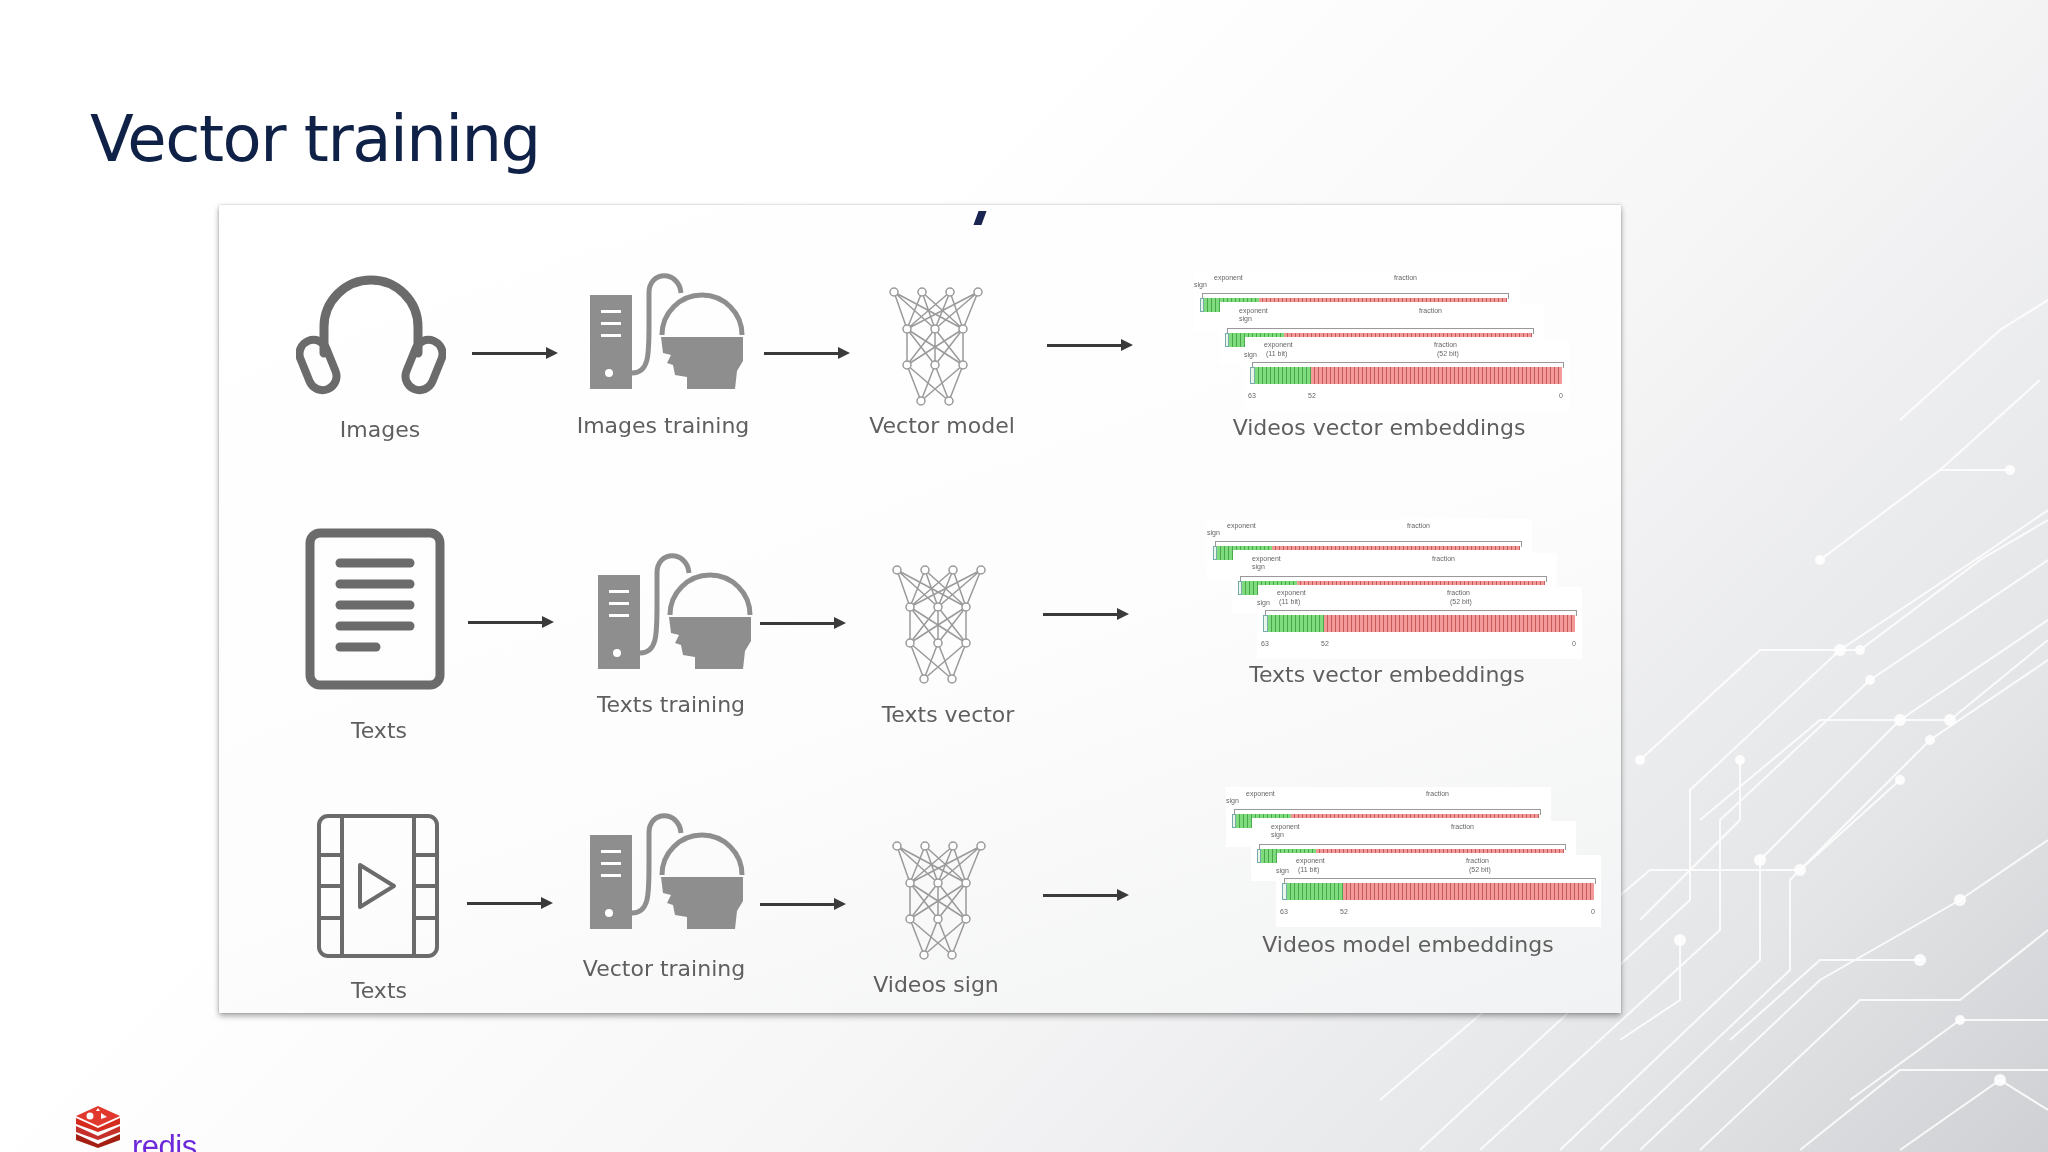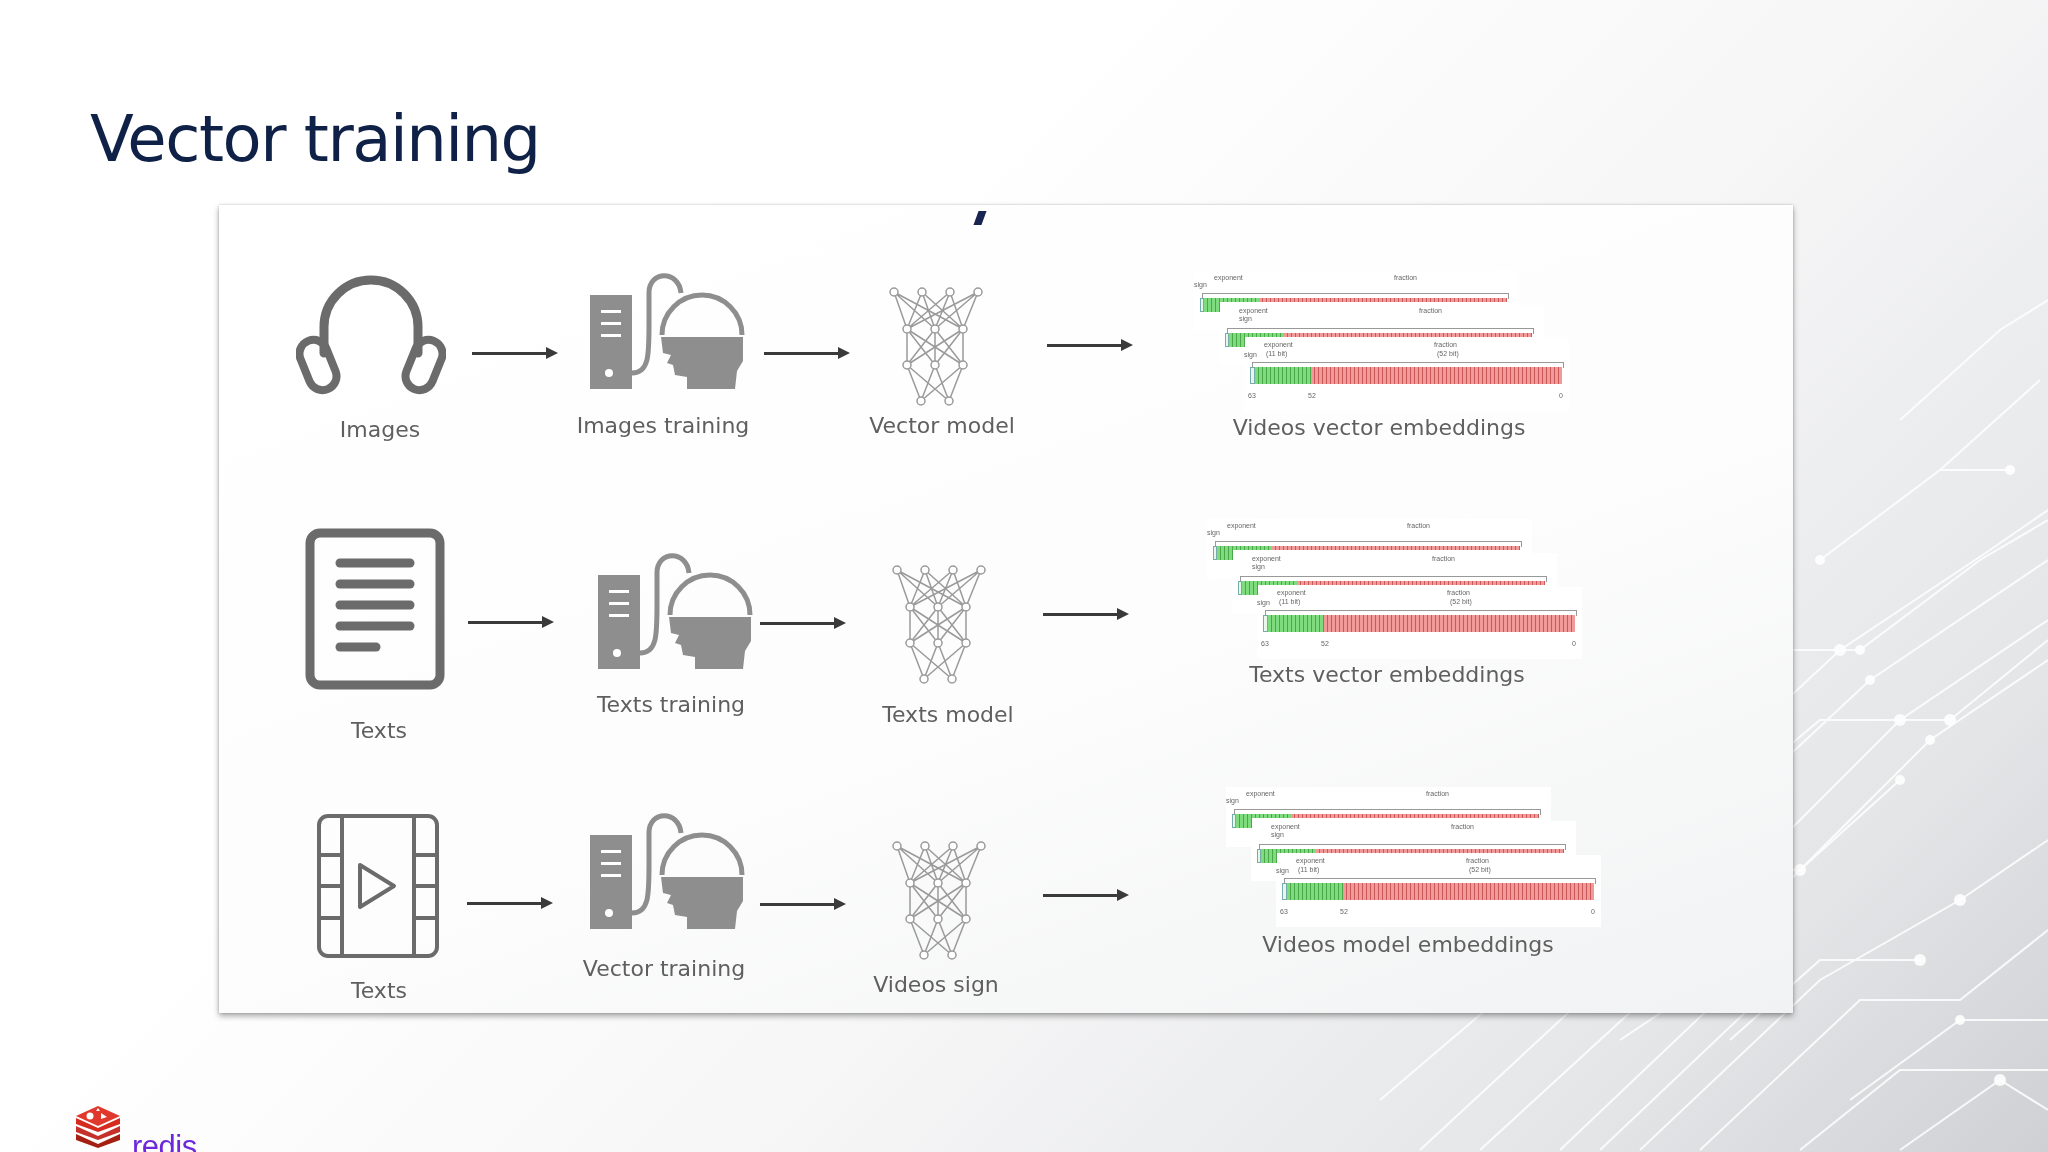--- a/index.html
+++ b/index.html
@@ -8,21 +8,21 @@
       font-family: "Liberation Sans", "DejaVu Sans", sans-serif;
       background: linear-gradient(135deg, #ffffff 0%, #ffffff 35%, #f6f6f7 60%, #e4e5e7 85%, #cfd0d3 100%);
     }
     .circuit-bg { position: absolute; left: 0; top: 0; width: 2048px; height: 1152px; pointer-events: none; }
     .slide-title {
       position: absolute; left: 90px; top: 102px; margin: 0;
       font-family: "DejaVu Sans", sans-serif; font-weight: normal;
       font-size: 64px; letter-spacing: -1.5px; color: #0f2146;
     }
     .diagram-card {
-      position: absolute; left: 219px; top: 205px; width: 1574px; height: 808px;
+      position: absolute; left: 219px; top: 205px; width: 1402px; height: 808px;
       background: linear-gradient(160deg, #ffffff 0%, #fdfdfd 55%, #f1f2f3 100%);
       box-shadow: 0 3px 6px rgba(0,0,0,0.35), 0 0 2px rgba(0,0,0,0.2);
     }
     .card-tick { position: absolute; left: 757px; top: 6px; width: 8px; height: 14px; background: #1a2450; transform: skewX(-20deg); }
     .node { position: absolute; }
     .node-label {
       position: absolute; white-space: nowrap; transform: translateX(-50%);
       font-family: "DejaVu Sans", sans-serif; font-size: 22px; color: #5f5f5f;
     }
     .arrow { position: absolute; height: 3px; background: #3a3a3a; }
@@ -215,21 +215,21 @@
       <circle cx="18" cy="42" r="4"></circle>
         <circle cx="46" cy="42" r="4"></circle>
         <circle cx="74" cy="42" r="4"></circle>
       <circle cx="18" cy="78" r="4"></circle>
         <circle cx="46" cy="78" r="4"></circle>
         <circle cx="74" cy="78" r="4"></circle>
       <circle cx="32" cy="114" r="4"></circle>
         <circle cx="60" cy="114" r="4"></circle>
     </g>
   </svg>
-  <div class="node-label" style="left:729px;top:497px">Texts model</div>
+  <div class="node-label" style="left:729px;top:497px">Texts vector</div>
   <div class="arrow" style="left:824px;top:408px;width:82px"></div>
 
   <div class="emb-stack" style="left:988px;top:314px">
     <div class="emb-card" style="left:0;top:0"></div>
     <div class="emb-card" style="left:25px;top:34px"></div>
     <div class="emb-card front" style="left:50px;top:68px"></div>
     <div class="emb-txt" style="left:0;top:10px">sign</div>
     <div class="emb-txt" style="left:20px;top:3px">exponent</div>
     <div class="bar-outline" style="left:8px;top:22px;width:305px"></div>
     <div class="bar-sign" style="left:6px;top:27px;width:4px;height:14px"></div>

